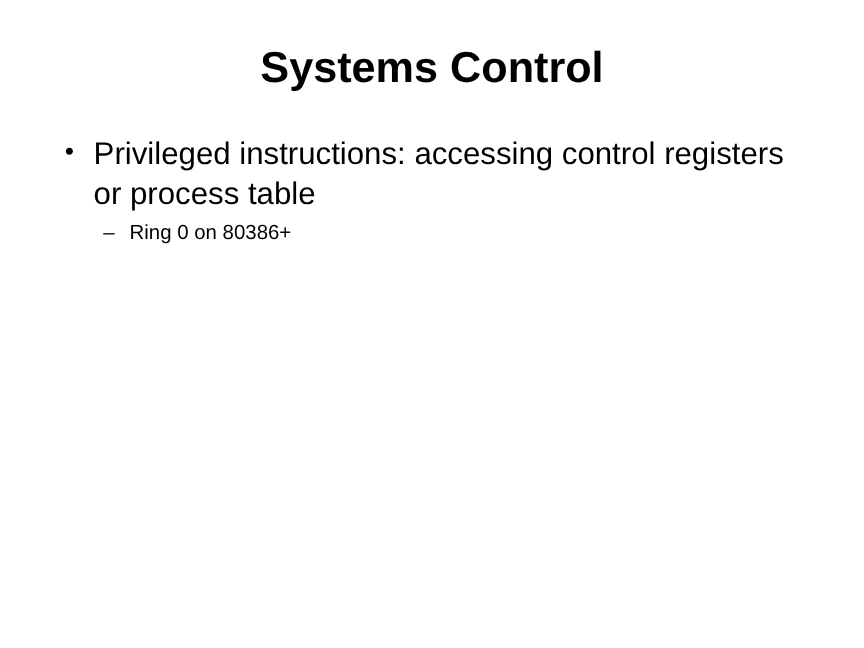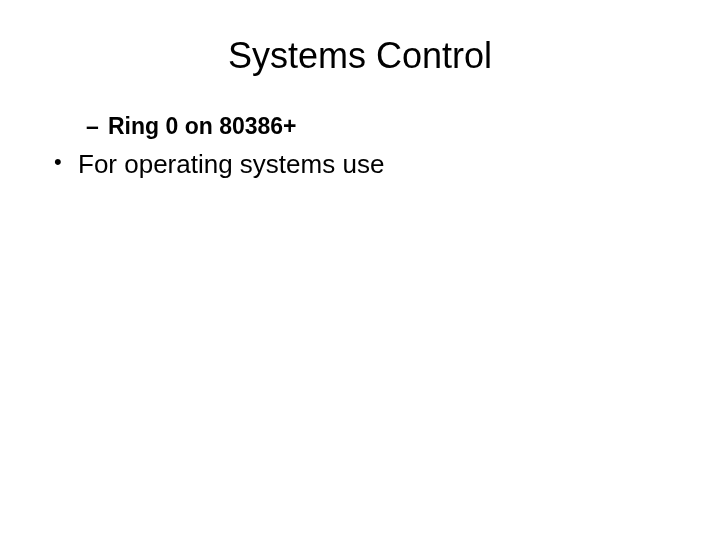--- a/index.html
+++ b/index.html
@@ -10,21 +10,21 @@
     body {
       width: 720px;
       height: 540px;
       background: #ffffff;
       font-family: Arial, Helvetica, sans-serif;
       color: #000000;
       padding: 30px 40px;
     }
     .title {
       font-size: 36px;
-      font-weight: 400;
+      font-weight: 700;
       text-align: center;
       margin-bottom: 35px;
       margin-top: 5px;
     }
     .bullet-list {
       list-style: none;
     }
     .bullet-item-l1 {
       font-size: 26px;
       margin-left: 10px;
@@ -33,41 +33,40 @@
       position: relative;
       padding-left: 28px;
     }
     .bullet-item-l1::before {
       content: "•";
       position: absolute;
       left: 4px;
       font-size: 22px;
     }
     .bullet-item-l2 {
-      font-size: 23px;
+      font-size: 17px;
       margin-left: 46px;
       margin-bottom: 2px;
       line-height: 1.3;
       position: relative;
       padding-left: 22px;
-      font-weight: bold;
     }
     .bullet-item-l2::before {
       content: "–";
       position: absolute;
       left: 0;
     }
     .sub-group {
       margin-top: 6px;
       margin-bottom: 6px;
     }
   </style>
 </head>
 <body>
 
 <h1 class="title">Systems Control</h1>
 
 <ul class="bullet-list">
+  <li class="bullet-item-l1">Privileged instructions: accessing control registers or process table</li>
   <div class="sub-group">
     <li class="bullet-item-l2">Ring 0 on 80386+</li>
   </div>
-  <li class="bullet-item-l1">For operating systems use</li>
 </ul>
 
 </body></html>

